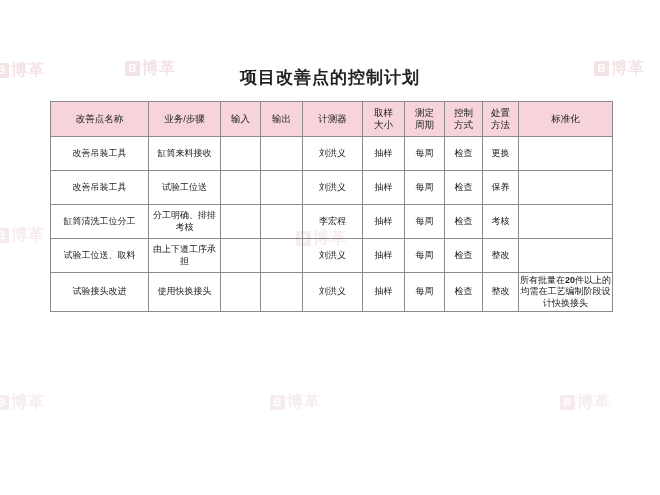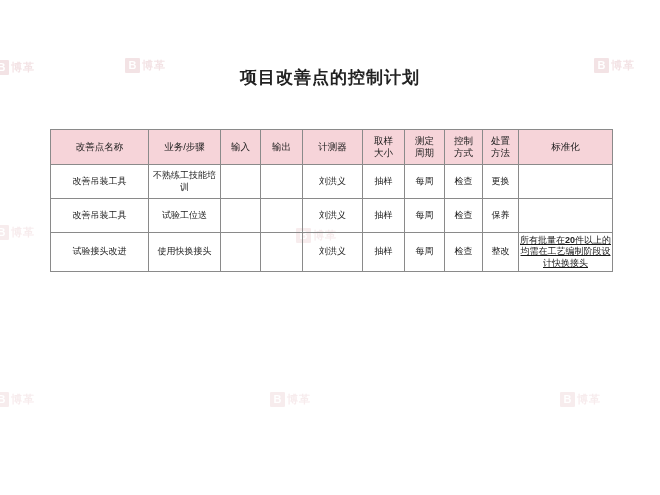--- a/index.html
+++ b/index.html
@@ -34,21 +34,21 @@
     height: 15px;
     background: #e8c8cc;
     color: #fff;
     font-size: 11px;
     font-weight: bold;
     line-height: 15px;
     text-align: center;
     border-radius: 1px;
   }
   .wm .txt {
-    font-size: 11px;
+    font-size: 16px;
     font-weight: bold;
     color: #e8c8cc;
     letter-spacing: 1px;
   }
   .wm.light .mark { background: #f0dadd; }
   .wm.light .txt { color: #f0dadd; }
 
   
   .title {
     position: absolute;
@@ -61,21 +61,20 @@
     color: #222;
     letter-spacing: 1px;
   }
 
   
   .tbl-wrap {
     position: absolute;
     left: 50px;
     top: 101px;
     width: 562px;
-    margin-top: 28px;
   }
   table.plan {
     border-collapse: collapse;
     width: 562px;
     table-layout: fixed;
     background: transparent;
   }
   table.plan td, table.plan th {
     border: 1px solid #8a8a8a;
     font-size: 9px;
@@ -105,21 +104,20 @@
   .c-cycle { width: 40px; }
   .c-ctrl  { width: 38px; }
   .c-act   { width: 36px; }
   .c-std   { width: 94px; }
 
   .std-cell {
     font-size: 9px;
     text-align: left;
     padding: 3px 4px;
     line-height: 1.35;
-    text-decoration: underline;
   }
   .std-cell b { font-weight: bold; }
 </style>
 </head>
 <body>
 
 <div class="page">
 
   <div class="wm" style="left:-6px; top:60px;">
     <span class="mark">B</span>
@@ -184,21 +182,21 @@
           <th style="white-space:pre-line">控制
 方式</th>
           <th style="white-space:pre-line">处置
 方法</th>
           <th>标准化</th>
         </tr>
       </thead>
       <tbody>
         <tr>
           <td>改善吊装工具</td>
-          <td>不熟练工技能培训</td>
+          <td>缸筒来料接收</td>
           <td></td>
           <td></td>
           <td>刘洪义</td>
           <td>抽样</td>
           <td>每周</td>
           <td>检查</td>
           <td>更换</td>
           <td class="std-cell"></td>
         </tr>
         <tr>
@@ -207,20 +205,44 @@
           <td></td>
           <td></td>
           <td>刘洪义</td>
           <td>抽样</td>
           <td>每周</td>
           <td>检查</td>
           <td>保养</td>
           <td class="std-cell"></td>
         </tr>
         <tr>
+          <td>缸筒清洗工位分工</td>
+          <td>分工明确、排排考核</td>
+          <td></td>
+          <td></td>
+          <td>李宏程</td>
+          <td>抽样</td>
+          <td>每周</td>
+          <td>检查</td>
+          <td>考核</td>
+          <td class="std-cell"></td>
+        </tr>
+        <tr>
+          <td>试验工位送、取料</td>
+          <td>由上下道工序承担</td>
+          <td></td>
+          <td></td>
+          <td>刘洪义</td>
+          <td>抽样</td>
+          <td>每周</td>
+          <td>检查</td>
+          <td>整改</td>
+          <td class="std-cell"></td>
+        </tr>
+        <tr>
           <td>试验接头改进</td>
           <td>使用快换接头</td>
           <td></td>
           <td></td>
           <td>刘洪义</td>
           <td>抽样</td>
           <td>每周</td>
           <td>检查</td>
           <td>整改</td>
           <td class="std-cell">所有批量在<b>20</b>件以上的均需在工艺编制阶段设计快换接头</td>

